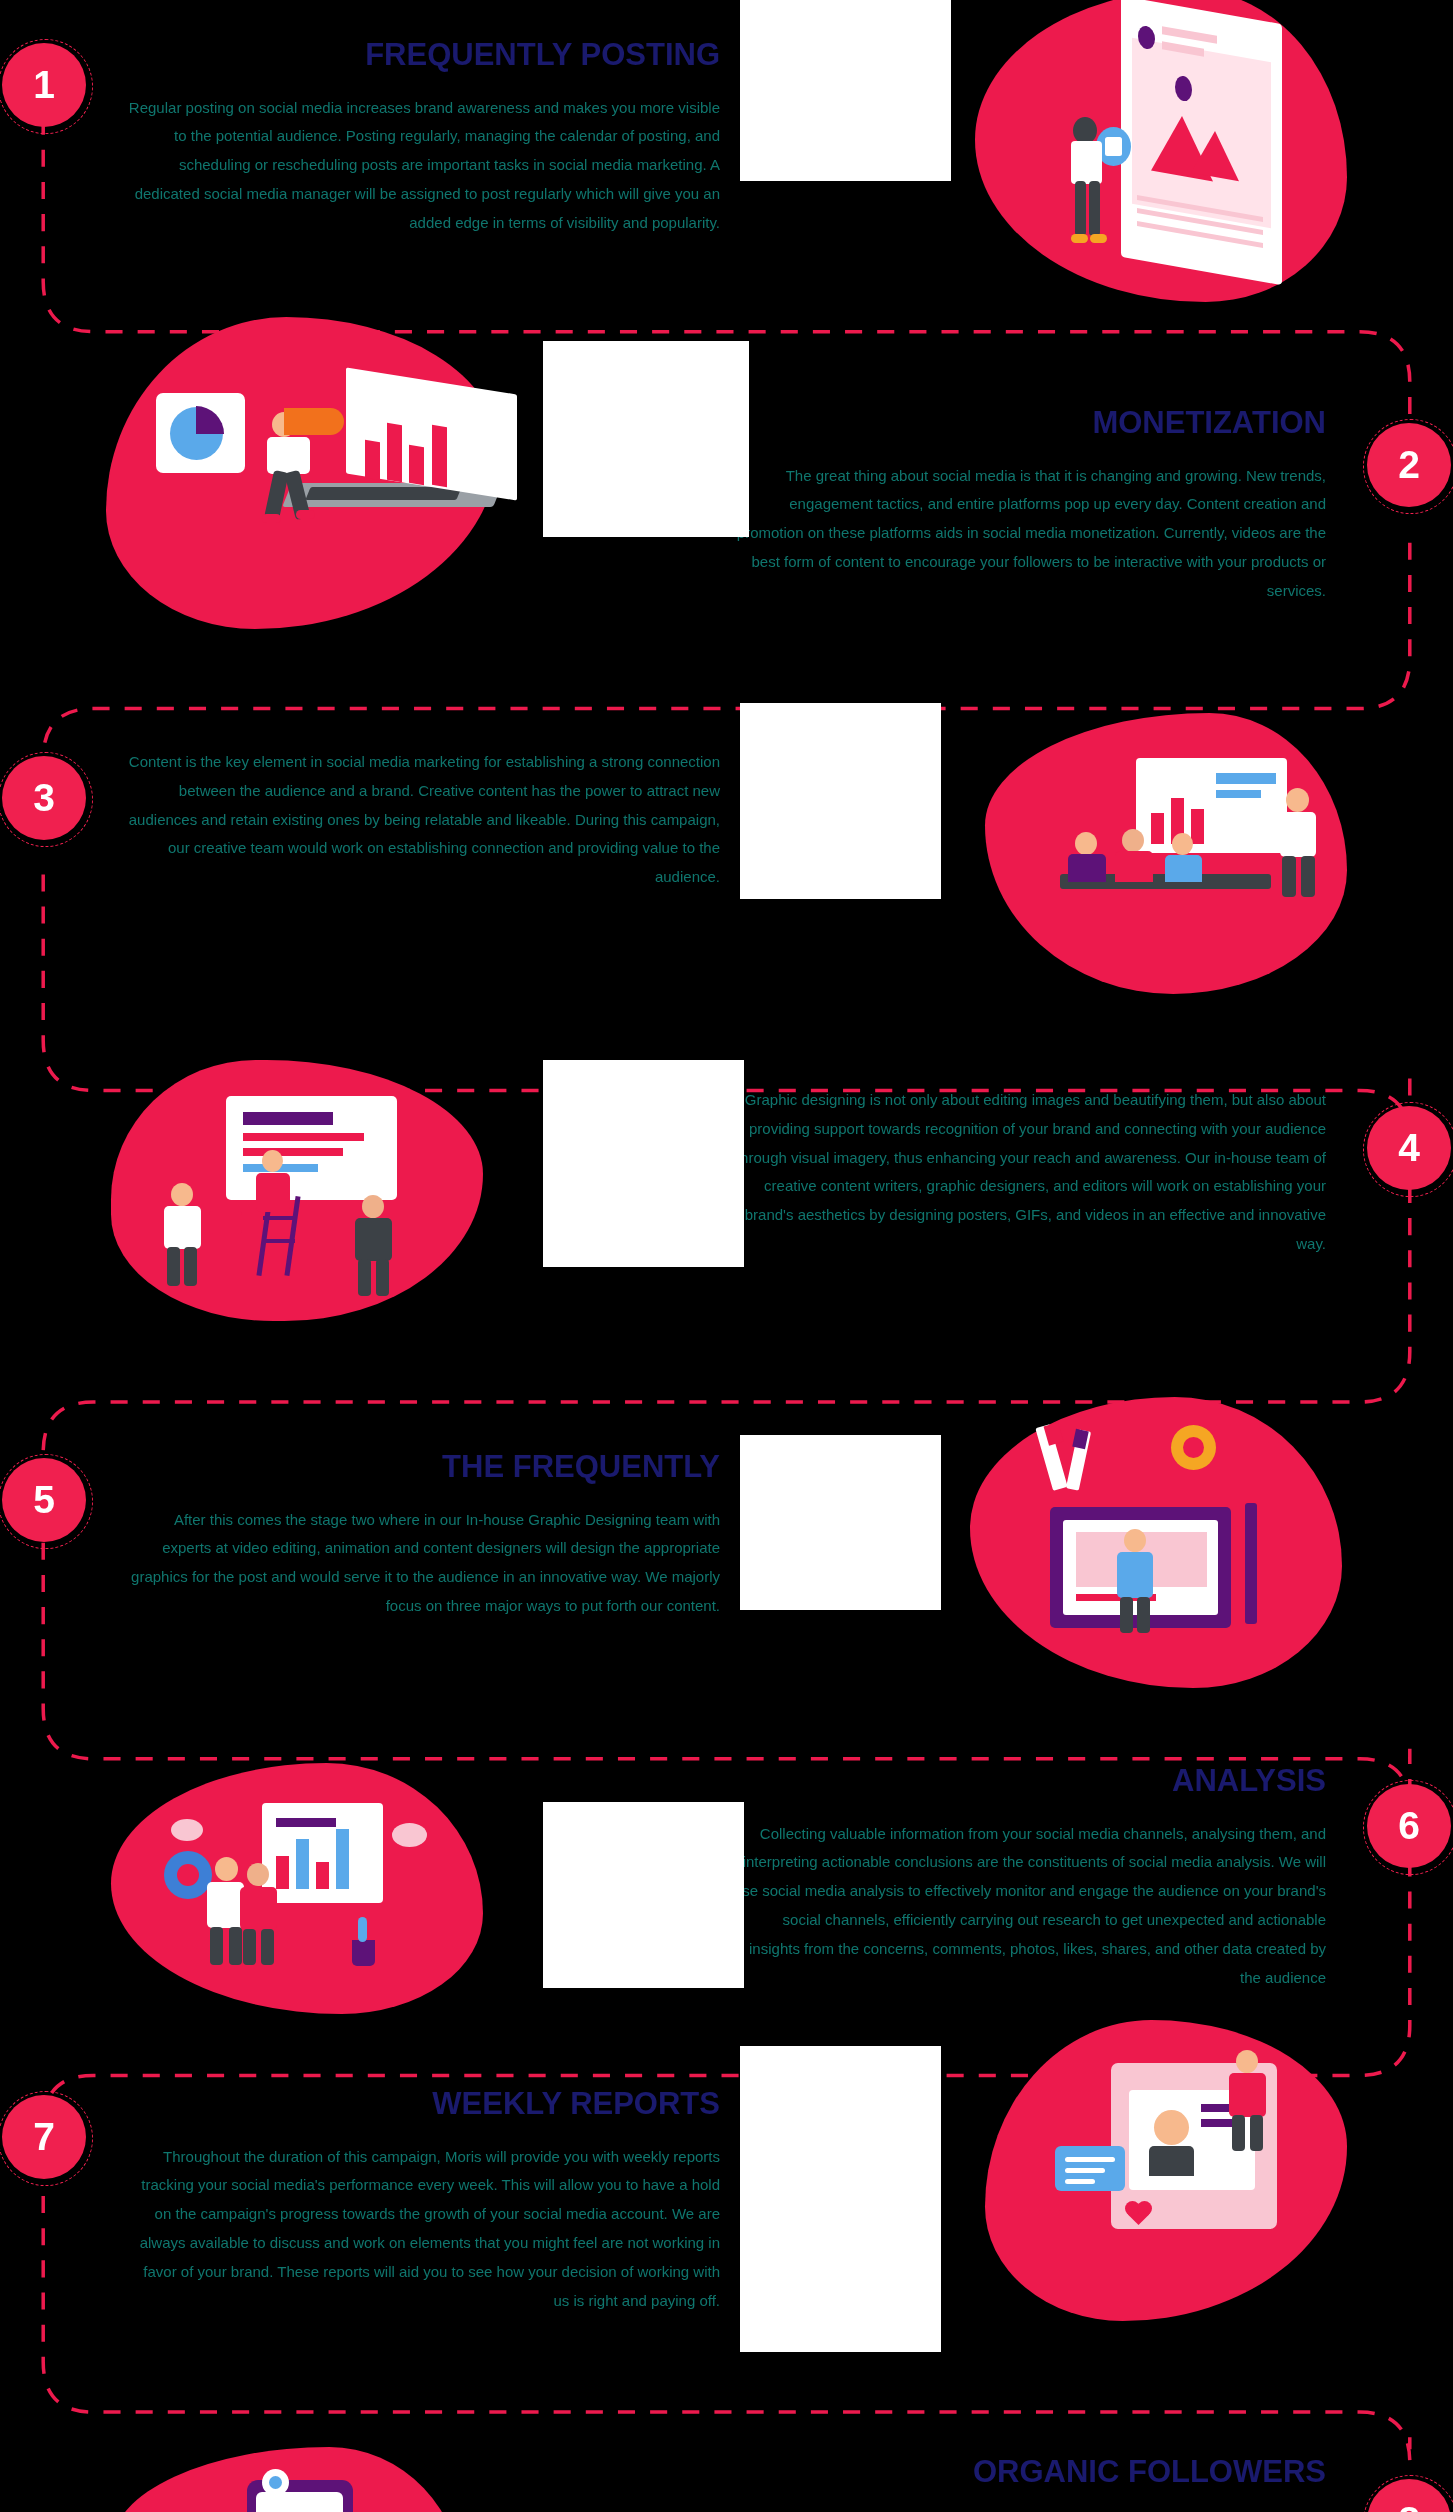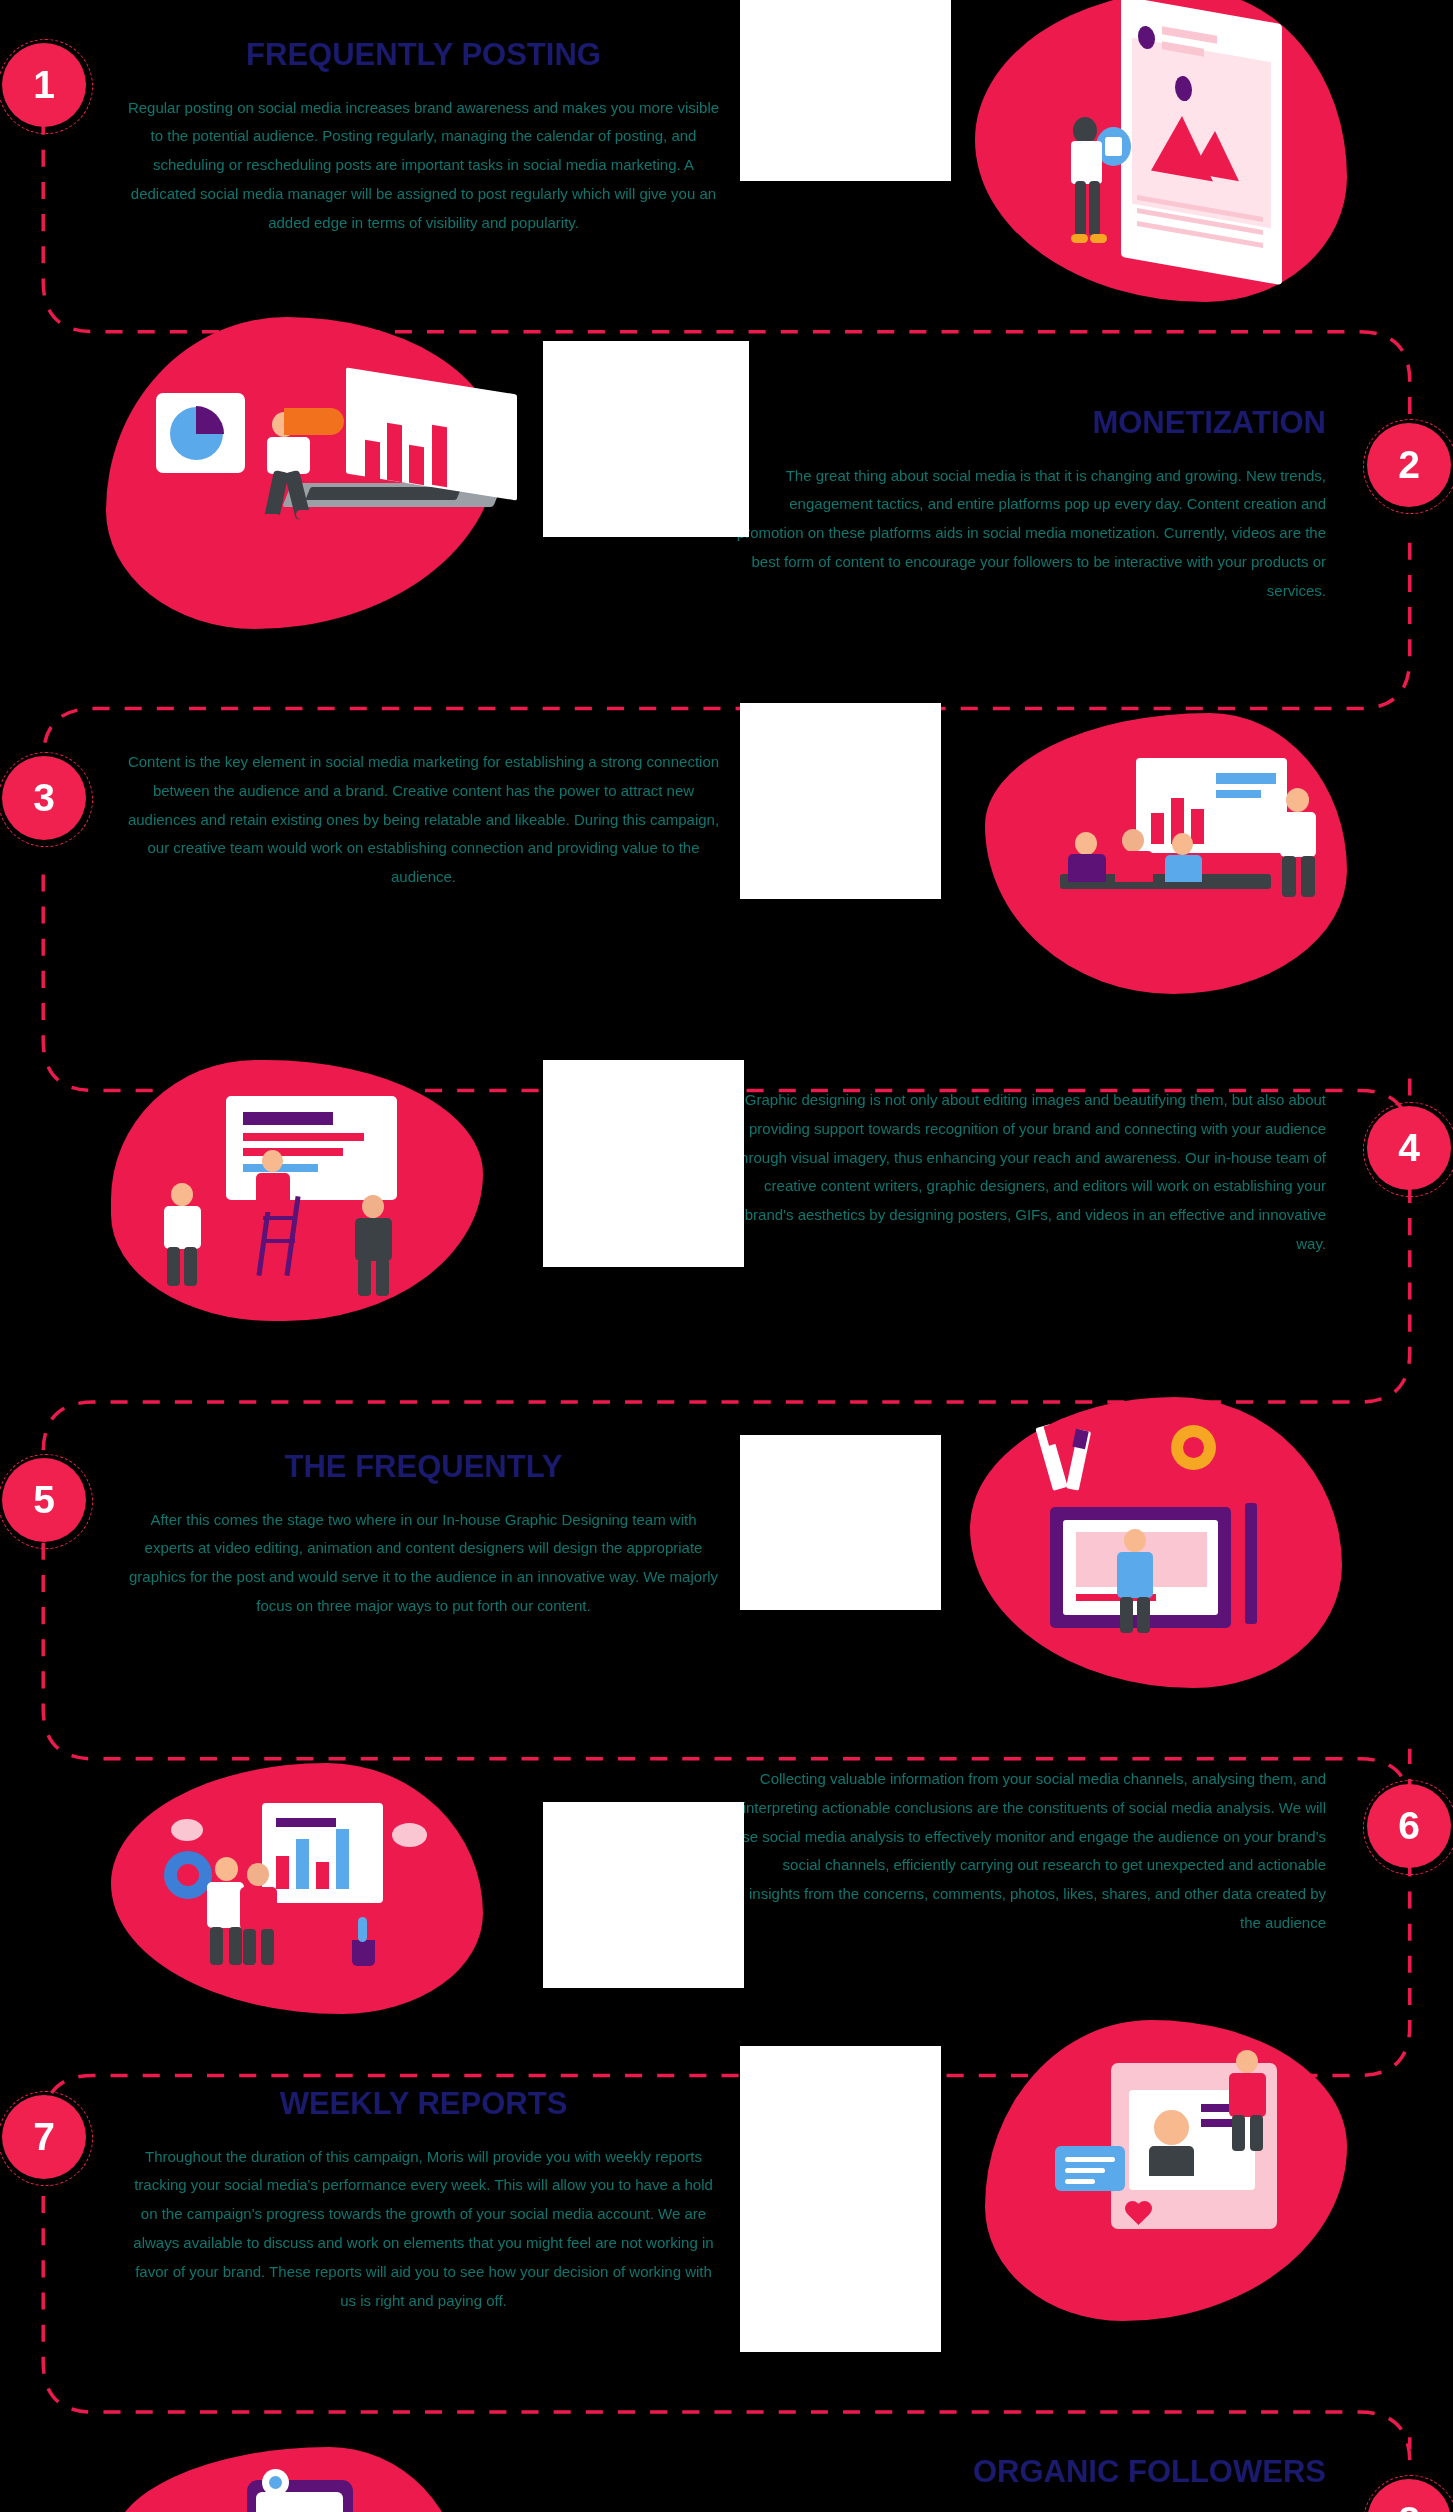--- a/index.html
+++ b/index.html
@@ -55,21 +55,21 @@
     width: 93px; height: 93px;
     border-radius: 50%;
     border: 1.5px dashed #f0204f;
   }
 
   
   .textcol {
     position: absolute;
     width: 593px;
   }
-  .textcol.left  { text-align: center;  }
+  .textcol.left  { text-align: right;  }
   .textcol.right { text-align: right; }
 
   .step-title {
     font-family: "Liberation Sans", sans-serif;
     font-weight: bold;
     font-size: 31px;
     letter-spacing: 0px;
     color: #1a1a6e;
     line-height: 1.05;
     margin-bottom: 22px;
@@ -342,20 +342,21 @@
       <div class="art card-purple" style="left:275px; top:106px; width:12px; height:121px; border-radius:3px;"></div>
     </div>
   </div>
 
   <div class="step" style="top:1708px;left:0;">
     <div class="bullet" style="right:2px; top:76px;">
       <span>6</span>
     </div>
 
     <div class="textcol right" style="right:127px; top:57px;">
+      <div class="step-title">ANALYSIS</div>
       <div class="step-body">Collecting valuable information from your social media channels, analysing them, and interpreting actionable conclusions are the constituents of social media analysis. We will use social media analysis to effectively monitor and engage the audience on your brand's social channels, efficiently carrying out research to get unexpected and actionable insights from the concerns, comments, photos, likes, shares, and other data created by the audience</div>
     </div>
 
     <div class="ph" style="left:543px; top:94px; width:201px; height:186px;"></div>
 
     <div class="illus" style="left:111px; top:55px; width:372px; height:251px;">
       <div class="blob b1"></div>
 
       <div class="art card-white" style="left:151px; top:40px; width:121px; height:100px; border-radius:4px;"></div>
       <div class="art card-dpink" style="left:165px; top:93px; width:13px; height:33px;"></div>

